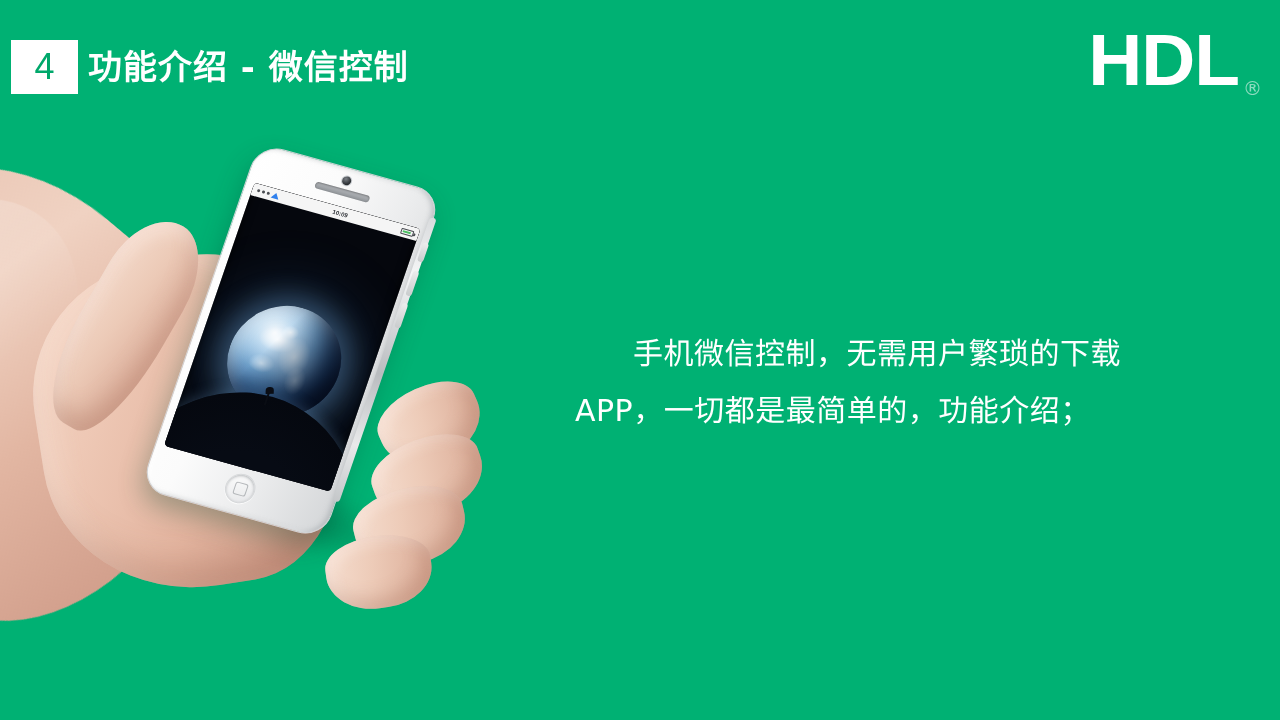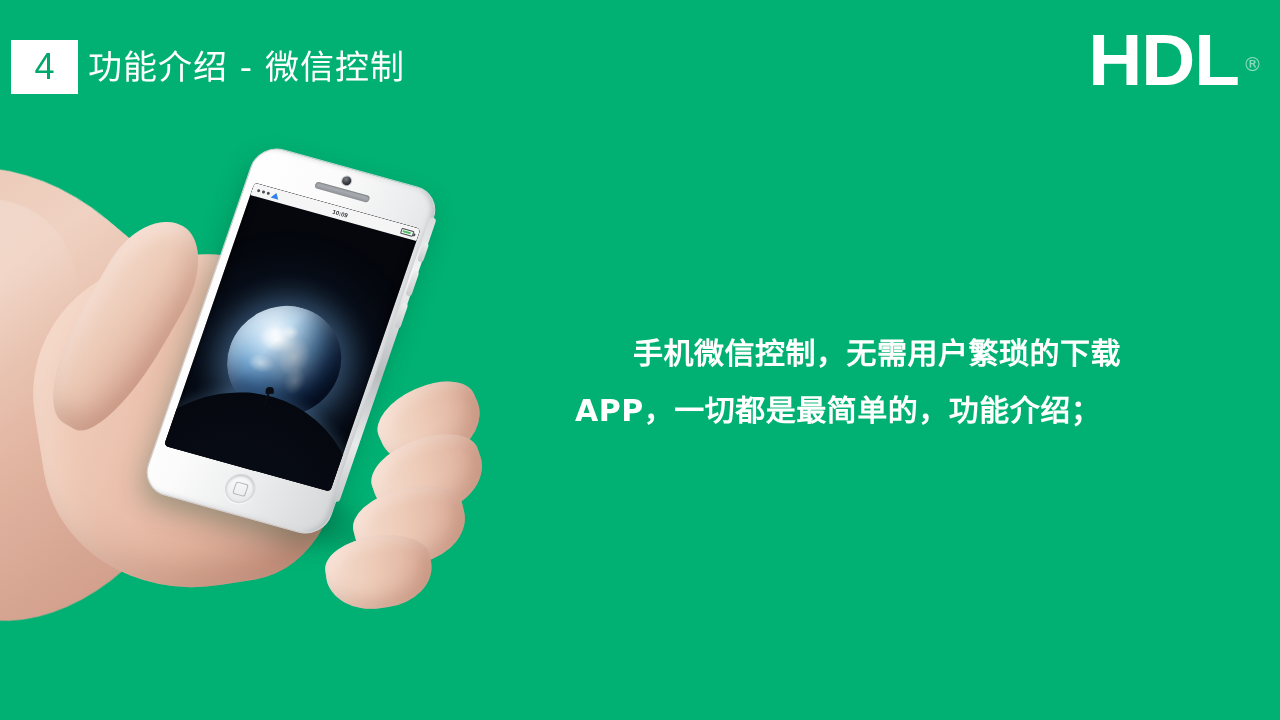--- a/index.html
+++ b/index.html
@@ -54,35 +54,35 @@
     font-family: "Liberation Sans", sans-serif;
     letter-spacing: 0;
   }
 
   .header-title {
     position: absolute;
     left: 88px;
     top: 44px;
     color: #ffffff;
     font-size: 34px;
-    font-weight: 400;
+    font-weight: 700;
     letter-spacing: 1px;
     line-height: 46px;
     white-space: nowrap;
     font-family: "DejaVu Sans", "Liberation Sans", sans-serif;
   }
 
   
   .logo-wrap {
     position: absolute;
     right: 18px;
     top: 22px;
     height: 76px;
     display: flex;
-    align-items: center;
+    align-items: flex-end;
   }
 
   .logo-text {
     color: #ffffff;
     font-size: 72px;
     font-weight: bold;
     line-height: 76px;
     letter-spacing: -1px;
     font-family: "Liberation Sans", "DejaVu Sans", sans-serif;
     transform: scaleX(1.04);
@@ -102,21 +102,21 @@
   .body-copy {
     position: absolute;
     left: 575px;
     top: 325px;
     width: 620px;
     color: #ffffff;
     font-size: 30px;
     line-height: 57px;
     letter-spacing: 0.5px;
     font-family: "DejaVu Sans", "Liberation Sans", sans-serif;
-    font-weight: 700;
+    font-weight: 400;
   }
   .body-copy .line { display: block; white-space: nowrap; }
   .body-copy .line.indent { text-indent: 58px; }
 
   
   .photo-stage {
     position: absolute;
     left: 0;
     top: 150px;
     width: 560px;

